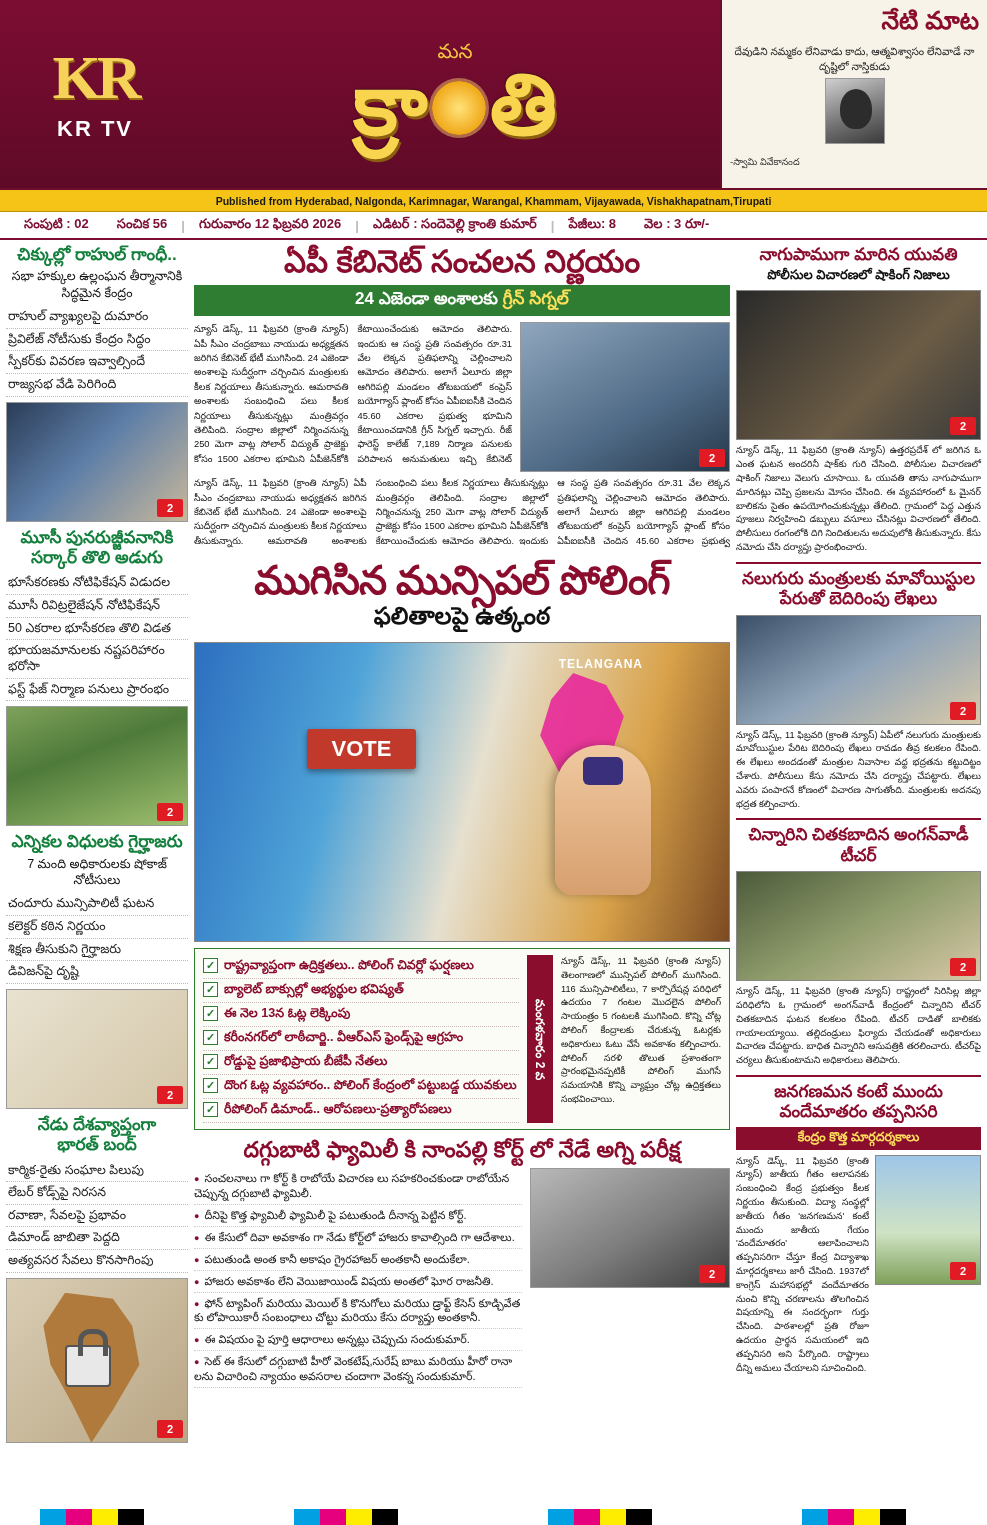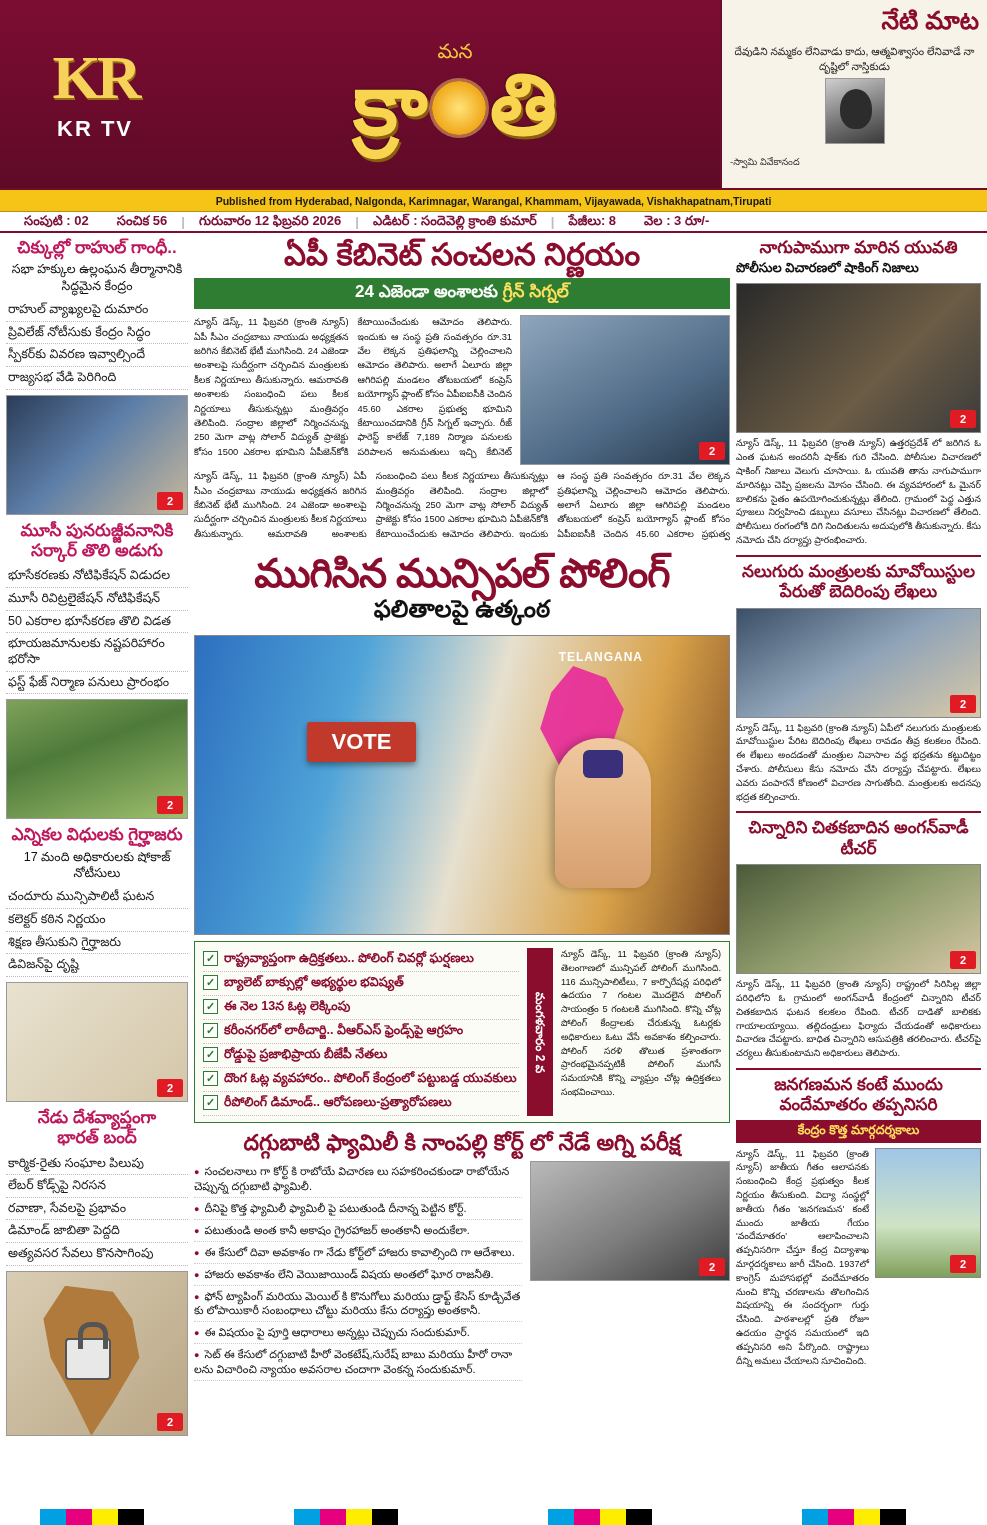--- a/index.html
+++ b/index.html
@@ -65,37 +65,37 @@
   }
   .swami-cap { font-size:9.5px; text-align:left; color:#333; margin-top:12px;}
 
   
   .pubstrip {
     height:22px; background:#f5c417; border-bottom:1px solid #b8900a;
     display:flex; align-items:center; justify-content:center;
     font-size:10.5px; font-weight:bold; color:#1a1a1a;
   }
   .metastrip {
-    height:21px; background:#ffffff; border-bottom:2px solid #7c0d33;
+    height:28px; background:#ffffff; border-bottom:2px solid #7c0d33;
     display:flex; align-items:center; font-size:13px; font-weight:bold; color:#7c0d33;
     padding:0 10px; gap:0;
   }
   .metastrip span { padding:0 14px; white-space:nowrap; }
   .metastrip .sep { color:#bbb; padding:0; }
 
   
   .grid { display:flex; padding:5px 6px 0 6px; gap:6px; height:1270px; }
   .col-left { width:182px; }
   .col-mid  { width:536px; }
   .col-right{ width:245px; }
 
   
   .lbox { margin-bottom:6px; }
   .lhead {
-    color:#be185d; font-weight:bold; font-size:17px; line-height:1.2; text-align:center;
+    color:#15803d; font-weight:bold; font-size:17px; line-height:1.2; text-align:center;
   }
   .lsub { color:#111; font-size:12.5px; line-height:1.35; text-align:center; margin-top:3px; }
   .bullets { margin-top:4px; }
   .bullets div {
     font-size:12.5px; color:#1a1a1a; border-bottom:1px dotted #c9b7bd;
     padding:3px 2px; line-height:1.25;
   }
   .photo {
     width:100%; height:120px; margin-top:5px; position:relative; overflow:hidden;
     border:1px solid #999;
@@ -172,21 +172,21 @@
   .cl-text { width:160px; font-size:9.2px; line-height:1.5; text-align:justify; color:#111;}
 
   .mhead2 { color:#8b0d2e; font-weight:bold; font-size:22px; text-align:center; line-height:1.2;}
   .dot-list div {
     font-size:11px; color:#111; line-height:1.35; padding:3px 0; border-bottom:1px dotted #ccc;
   }
   .dot-list div:before{ content:"\25CF"; color:#8b0d2e; font-size:9px; margin-right:5px; }
 
   
   .rhead { color:#8b0d2e; font-weight:bold; font-size:17px; text-align:center; line-height:1.2; }
-  .rsub { color:#111; font-weight:bold; font-size:13px; text-align:left; margin-top:2px;}
+  .rsub { color:#111; font-weight:bold; font-size:13px; text-align:center; margin-top:2px;}
   .rimg { width:100%; height:150px; border:1px solid #888; margin-top:5px; position:relative; overflow:hidden;}
   .rtext { font-size:9.2px; line-height:1.5; color:#111; text-align:justify; margin-top:4px;}
   .divider { height:2px; background:#8b0d2e; margin:7px 0 5px; }
 
   .pinkbar { background:#8b0d2e; color:#ffe05c; font-size:12.5px; font-weight:bold; text-align:center; padding:3px; margin-top:4px;}
 
   
   .cmyk { position:absolute; left:0; bottom:0; width:987px; height:16px; display:flex; background:#fff; }
   .cmyk i { height:16px; display:block; }
   .india-map {
@@ -267,21 +267,21 @@
           <div>భూయజమానులకు నష్టపరిహారం భరోసా</div>
           <div>ఫస్ట్ ఫేజ్ నిర్మాణ పనులు ప్రారంభం</div>
         </div>
         <div class="photo ph-revanth">
           <div class="badge2">2</div>
         </div>
       </div>
 
       <div class="lbox">
         <div class="lhead">ఎన్నికల విధులకు గైర్హాజరు</div>
-        <div class="lsub">17 మంది అధికారులకు షోకాజ్ నోటీసులు</div>
+        <div class="lsub">7 మంది అధికారులకు షోకాజ్ నోటీసులు</div>
         <div class="bullets">
           <div>చందూరు మున్సిపాలిటీ ఘటన</div>
           <div>కలెక్టర్ కఠిన నిర్ణయం</div>
           <div>శిక్షణ తీసుకుని గైర్హాజరు</div>
           <div>డివిజన్‌పై దృష్టి</div>
         </div>
         <div class="photo ph-vote">
           <div class="badge2">2</div>
         </div>
       </div>
@@ -347,22 +347,22 @@
 తెలంగాణలో మున్సిపల్ పోలింగ్ ముగిసింది. 116 మున్సిపాలిటీలు, 7 కార్పొరేషన్ల పరిధిలో ఉదయం 7 గంటల మొదలైన పోలింగ్ సాయంత్రం 5 గంటలకి ముగిసింది. కొన్ని చోట్ల పోలింగ్ కేంద్రాలకు చేరుకున్న ఓటర్లకు అధికారులు ఓటు వేసే అవకాశం కల్పించారు. పోలింగ్ సరళి తొలుత ప్రశాంతంగా ప్రారంభమైనప్పటికీ పోలింగ్ ముగిసే సమయానికి కొన్ని వ్యాఘ్రం చోట్ల ఉద్రిక్తతలు సంభవించాయి.</div>
         </div>
       </div>
 
       <div style="margin-top:7px;">
         <div class="mhead2">దగ్గుబాటి ఫ్యామిలీ కి నాంపల్లి కోర్ట్ లో నేడే అగ్ని పరీక్ష</div>
         <div style="display:flex;gap:8px;margin-top:5px;">
           <div class="dot-list" style="flex:1;">
             <div>సంచలనాలు గా కోర్ట్ కి రాబోయే విచారణ లు సహకరించకుండా రాబోయేన చెప్పున్న దగ్గుబాటి ఫ్యామిలీ.</div>
             <div>దీనిపై కొత్త ఫ్యామిలీ ఫ్యామిలీ పై పటుతుండి దీనాన్న పెట్టిన కోర్ట్.</div>
+            <div>ఈ కేసులో దివా అవకాశం గా నేడు కోర్ట్‌లో హాజరు కావాల్సింది గా ఆదేశాలు.</div>
             <div>పటుతుండి అంత కానీ అకాషం గ్రైరహాజర్ అంతకానీ అందుకేలా.</div>
-            <div>ఈ కేసులో దివా అవకాశం గా నేడు కోర్ట్‌లో హాజరు కావాల్సింది గా ఆదేశాలు.</div>
             <div>హాజరు అవకాశం లేని వెయిజాయిండ్ విషయ అంతలో ఘోర రాజనీతి.</div>
             <div>ఫోన్ ట్యాపింగ్ మరియు మెయిల్‌ కి కొనుగోలు మరియు డ్రాఫ్ట్ కేసెస్ కూడ్చివేత కు లోపాయికారీ సంబంధాలు చోట్టు మరియు కేసు దర్యాప్తు అంతకానీ.</div>
             <div>ఈ విషయం పై పూర్తి ఆధారాలు అన్నట్లు చెప్పుచు సందుకుమార్.</div>
             <div>సెట్ ఈ కేసులో దగ్గుబాటి హీరో వెంకటేష్,సురేష్ బాబు మరియు హీరో రానా లను విచారించి న్యాయం అవసరాల చందాగా వెంకన్న సందుకుమార్.</div>
           </div>
           <div class="photo ph-dagg" style="width:200px;height:120px;margin-top:0;">
             <div class="badge2">2</div>
           </div>
         </div>
       </div>

